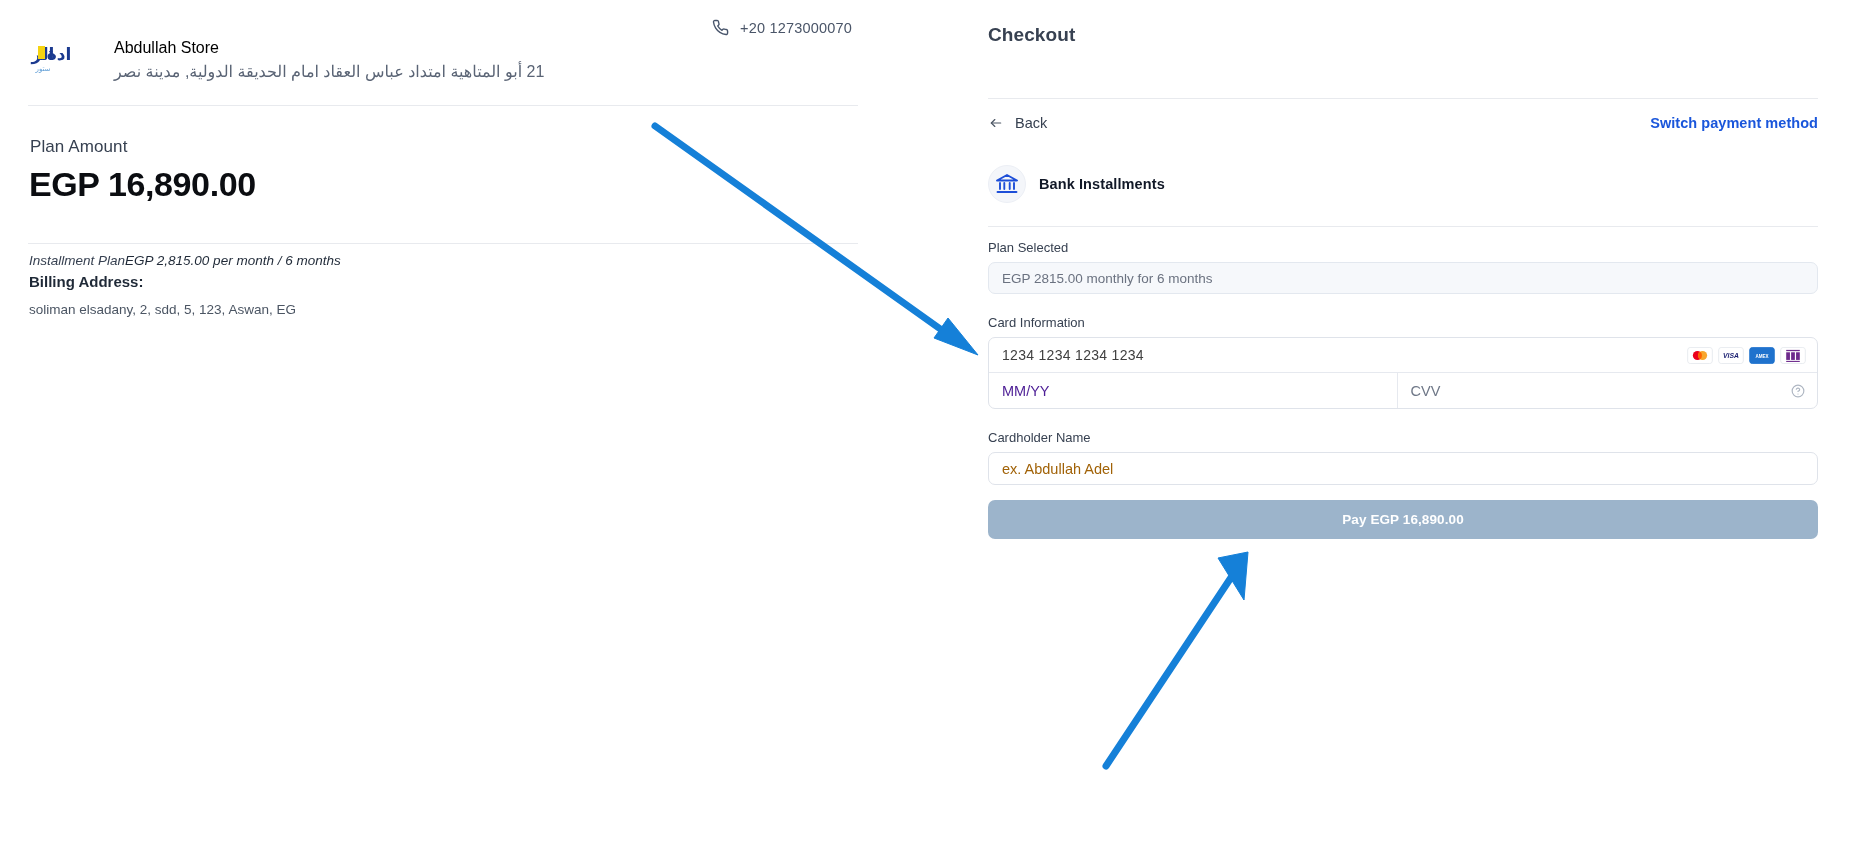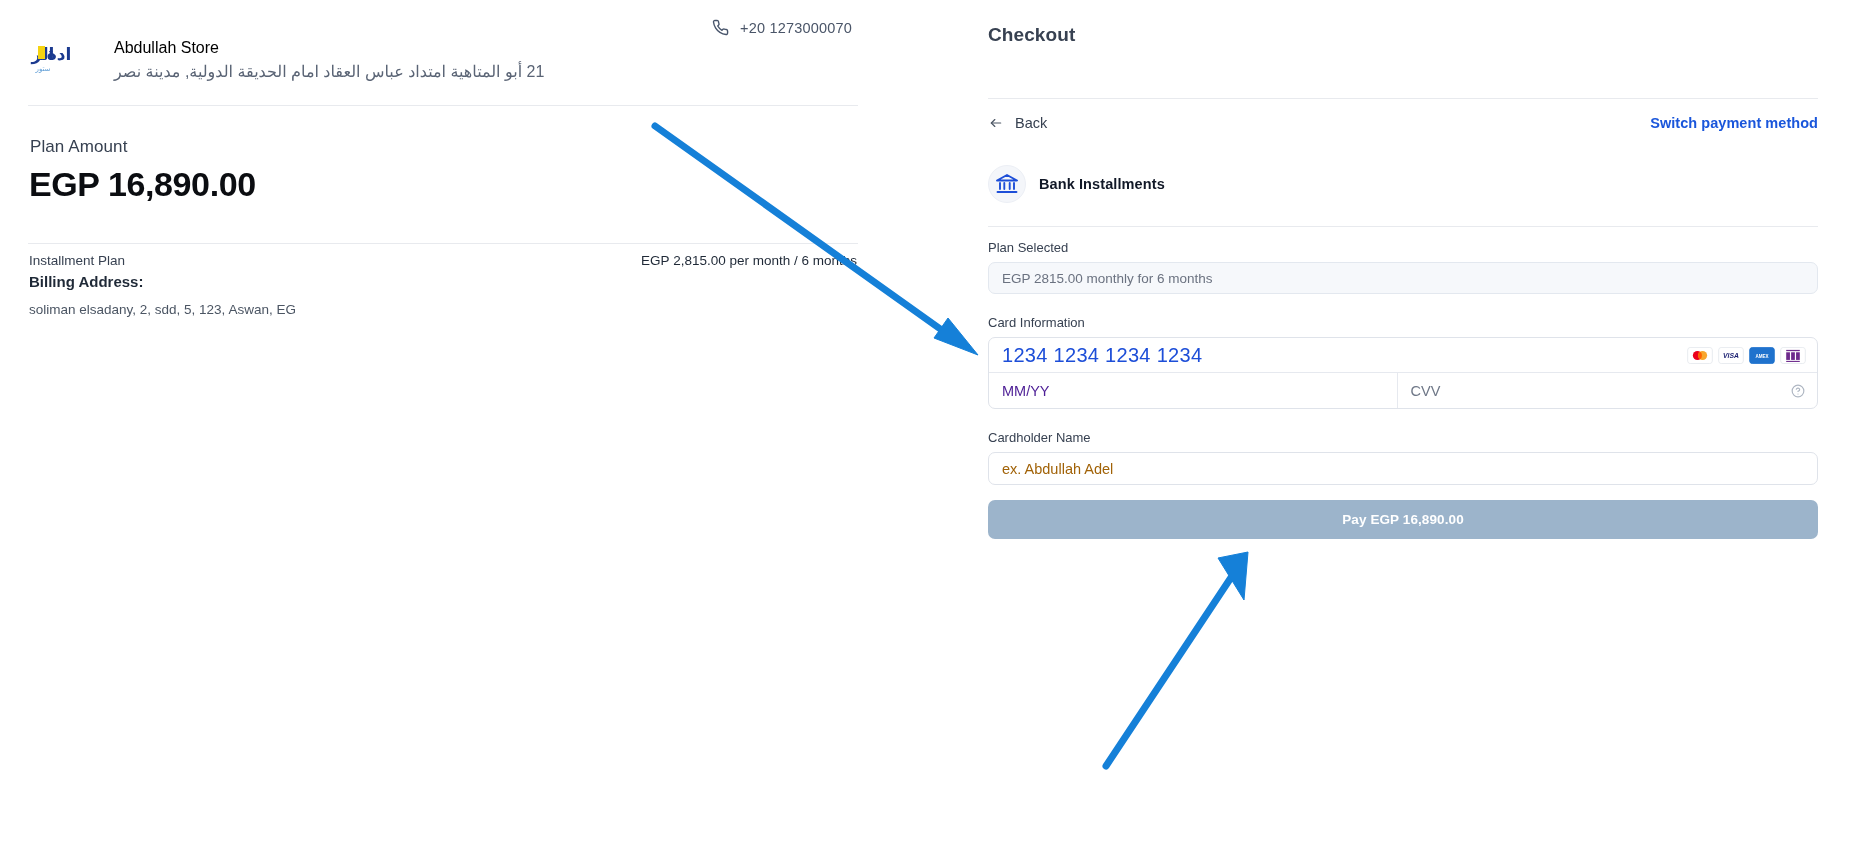--- a/index.html
+++ b/index.html
@@ -54,21 +54,21 @@
     font-size: 17px; color: #374151; letter-spacing: .1px;
   }
   .total-amount {
     position: absolute; left: 29px; top: 165px;
     font-size: 34px; font-weight: bold; color: #0b0d11;
     letter-spacing: -.4px;
   }
 
   .plan-row {
     position: absolute; left: 29px; top: 253px; width: 828px;
-    display: flex; justify-content: space-between; align-items: baseline;
+    display: flex; justify-content: flex-start; align-items: baseline; font-style: italic;
   }
   .plan-label { font-size: 13.5px; color: #374151; }
   .plan-value { font-size: 13.5px; color: #1f2937; }
 
   .billing-title {
     position: absolute; left: 29px; top: 273px;
     font-size: 15px; font-weight: bold; color: #1f2937;
   }
   .billing-addr {
     position: absolute; left: 29px; top: 302px;
@@ -129,21 +129,21 @@
   }
 
   .card-box {
     width: 830px; border: 1px solid #dfe3ea; border-radius: 7px;
     overflow: hidden; background:#fff;
   }
   .card-num-row {
     height: 35px; display:flex; align-items:center;
     padding: 0 11px 0 13px; border-bottom: 1px solid #e6e9ef;
   }
-  .card-num-ph { flex:1; font-size: 20px; color: #1d4ed8; letter-spacing:.3px; }
+  .card-num-ph { flex:1; font-size: 14px; color: #404040; letter-spacing:.3px; }
   .brands { display:flex; gap: 5px; align-items:center; }
   .brand { width: 26px; height: 17px; border-radius: 3px; display:block; }
 
   .card-sub-row { height: 35px; display:flex; }
   .exp-cell {
     flex: 1; display:flex; align-items:center; padding-left: 13px;
     border-right: 1px solid #e6e9ef;
     font-size: 14.5px; color:#4c1d95;
   }
   .cvv-cell {

